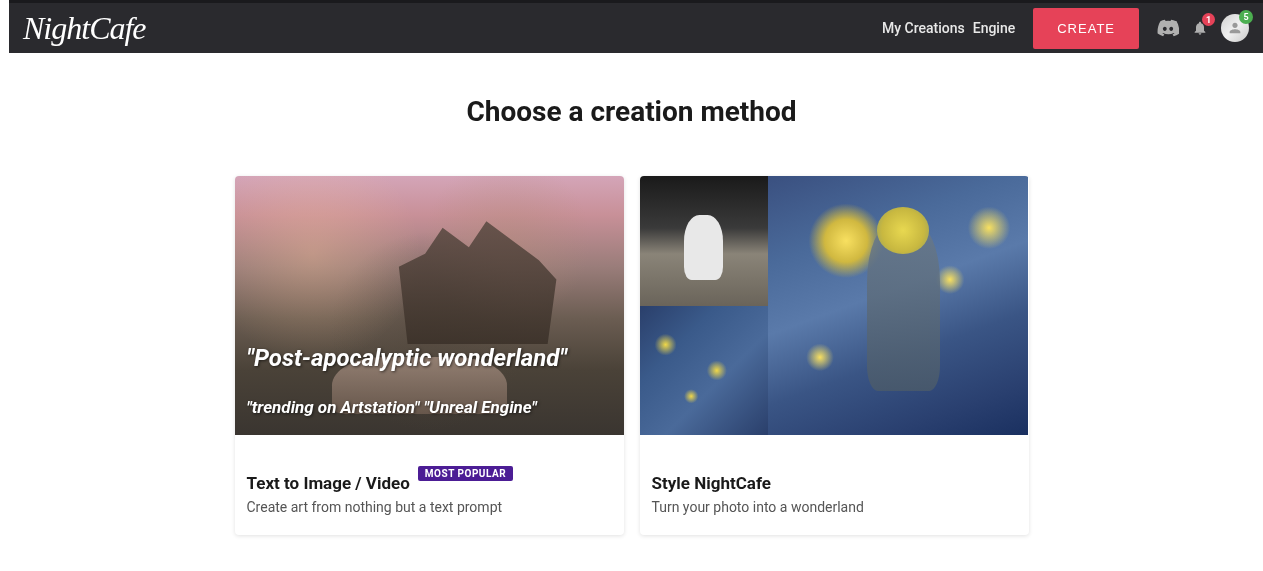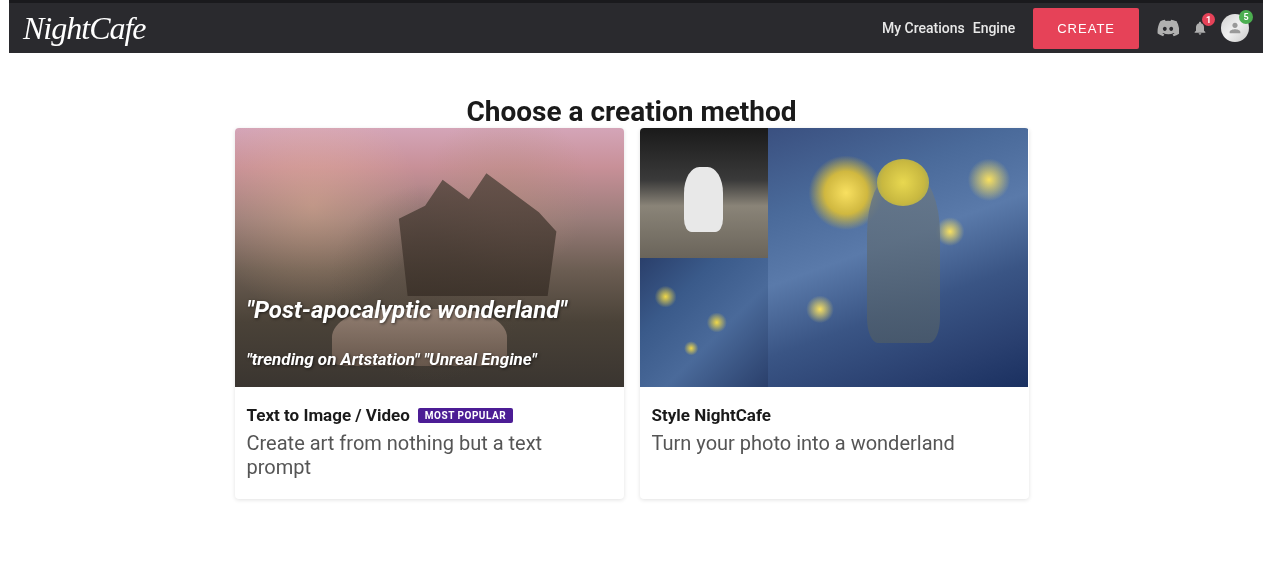--- a/index.html
+++ b/index.html
@@ -135,20 +135,21 @@
     .main {
       padding-top: 42px;
       display: flex;
       flex-direction: column;
       align-items: center;
     }
     .page-title {
       font-size: 28px;
       font-weight: 700;
       color: #1a1a1a;
+      margin-bottom: 48px;
     }
     .cards {
       display: flex;
       gap: 16px;
     }
     .card {
       width: 389px;
       background: #ffffff;
       border-radius: 4px;
       overflow: hidden;
@@ -276,32 +277,33 @@
     .card-title-row {
       display: flex;
       align-items: center;
       gap: 8px;
       margin-bottom: 6px;
     }
     .card-title {
       font-size: 17px;
       font-weight: 700;
       color: #1a1a1a;
+      margin-top: 20px;
     }
     .badge {
       background: #4c1d95;
       color: #ffffff;
       font-size: 10px;
       font-weight: 700;
       letter-spacing: 0.5px;
       padding: 2px 7px;
       border-radius: 2px;
     }
     .card-desc {
-      font-size: 20px;
+      font-size: 14px;
       color: #555555;
     }
   </style>
 </head>
 <body>
 
 <header class="header">
   <div class="logo">NightCafe</div>
   <div class="header-right">
     <nav class="nav-links">

